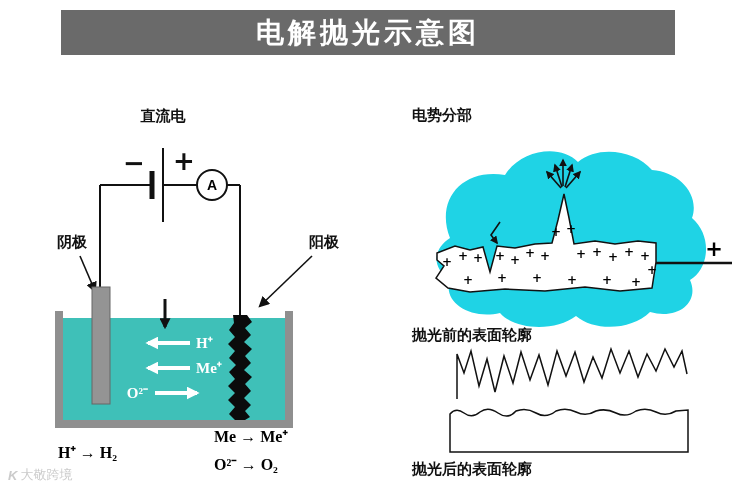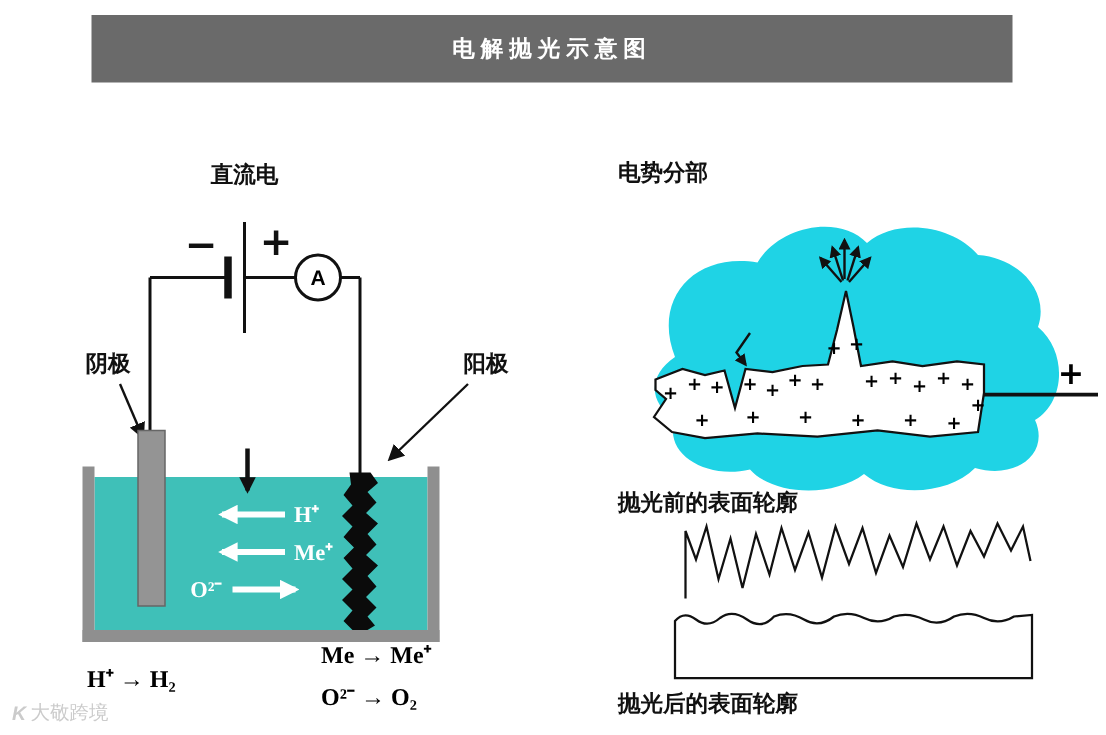--- a/index.html
+++ b/index.html
@@ -1,19 +1,19 @@
 <!DOCTYPE html>
 <html><head>
 <meta charset="utf-8">
 <style>
   html,body{margin:0;padding:0;}
   body{width:737px;height:490px;background:#ffffff;font-family:"Liberation Sans",sans-serif;position:relative;overflow:hidden;}
   .page{position:relative;width:737px;height:490px;background:#ffffff;}
   .title-bar{position:absolute;left:61px;top:10px;width:614px;height:45px;background:#6a6a6a;display:flex;align-items:center;justify-content:center;}
-  .title-text{color:#ffffff;font-size:15px;font-weight:bold;letter-spacing:4px;font-family:"Liberation Sans",sans-serif;}
+  .title-text{color:#ffffff;font-size:28px;font-weight:bold;letter-spacing:4px;font-family:"Liberation Sans",sans-serif;}
   svg.diagram{position:absolute;left:0;top:0;}
   .cjk{font-family:"Liberation Sans",sans-serif;font-size:15px;font-weight:600;fill:#111;}
   .big-sign{font-family:"DejaVu Sans",sans-serif;font-size:26px;font-weight:bold;fill:#111;}
   .elec-plus{font-family:"DejaVu Sans",sans-serif;font-size:21px;font-weight:bold;fill:#000;}
   .ion{font-family:"Liberation Serif",serif;font-size:15px;font-weight:bold;fill:#ffffff;}
   .formula{font-family:"Liberation Serif",serif;font-size:16px;font-weight:bold;fill:#000;}
   .plus-mark{font-family:"DejaVu Sans",sans-serif;font-size:12px;font-weight:bold;fill:#000;}
   .ammeter-label{font-family:"Liberation Sans",sans-serif;font-size:14px;font-weight:bold;fill:#000;}
   .watermark{position:absolute;left:8px;bottom:6px;color:#cbcbcb;font-size:13px;display:flex;align-items:center;gap:3px;font-family:"Liberation Sans",sans-serif;}
   .watermark .logo{font-style:italic;font-weight:bold;}

